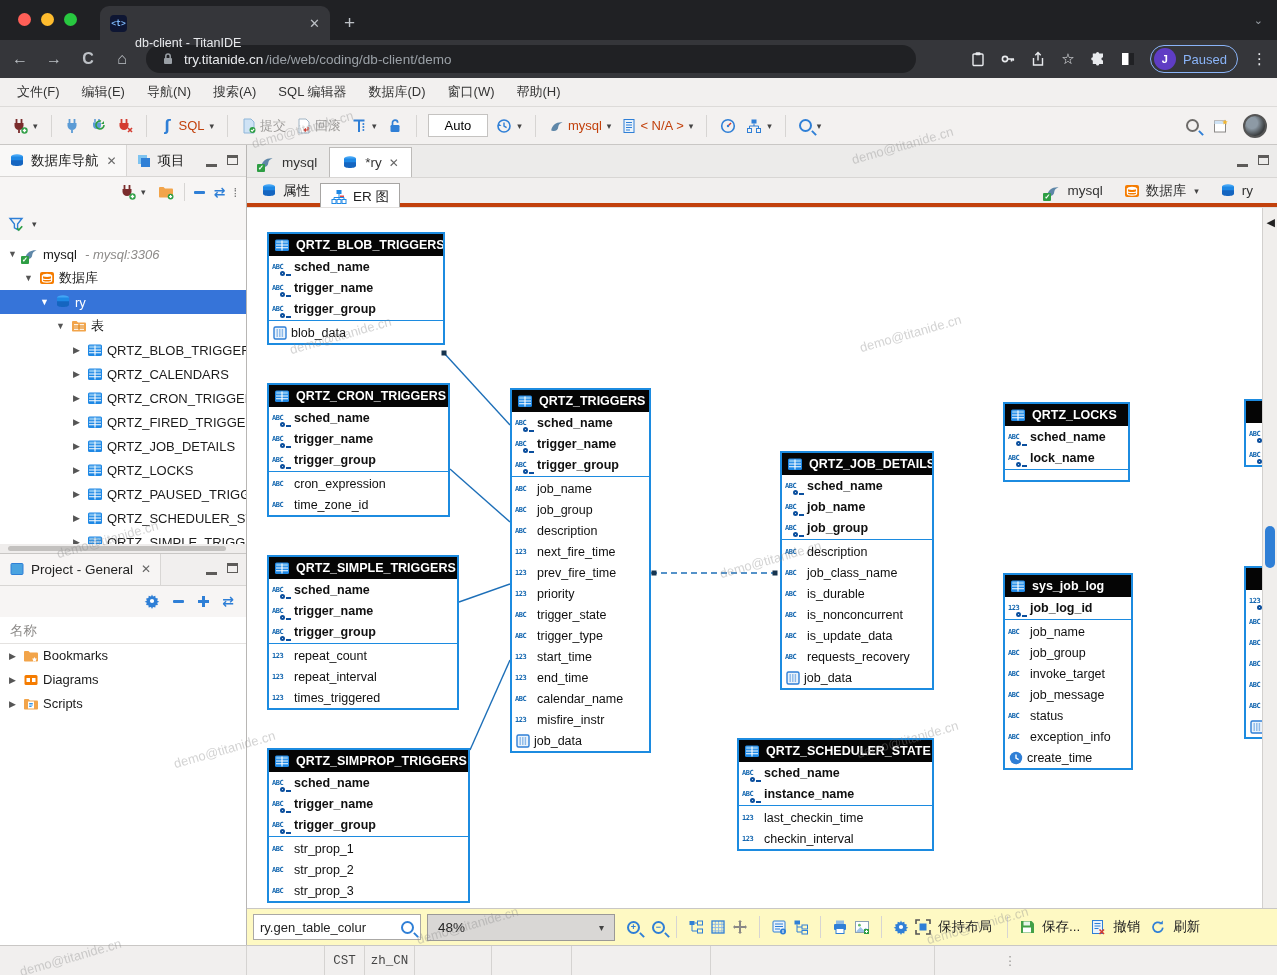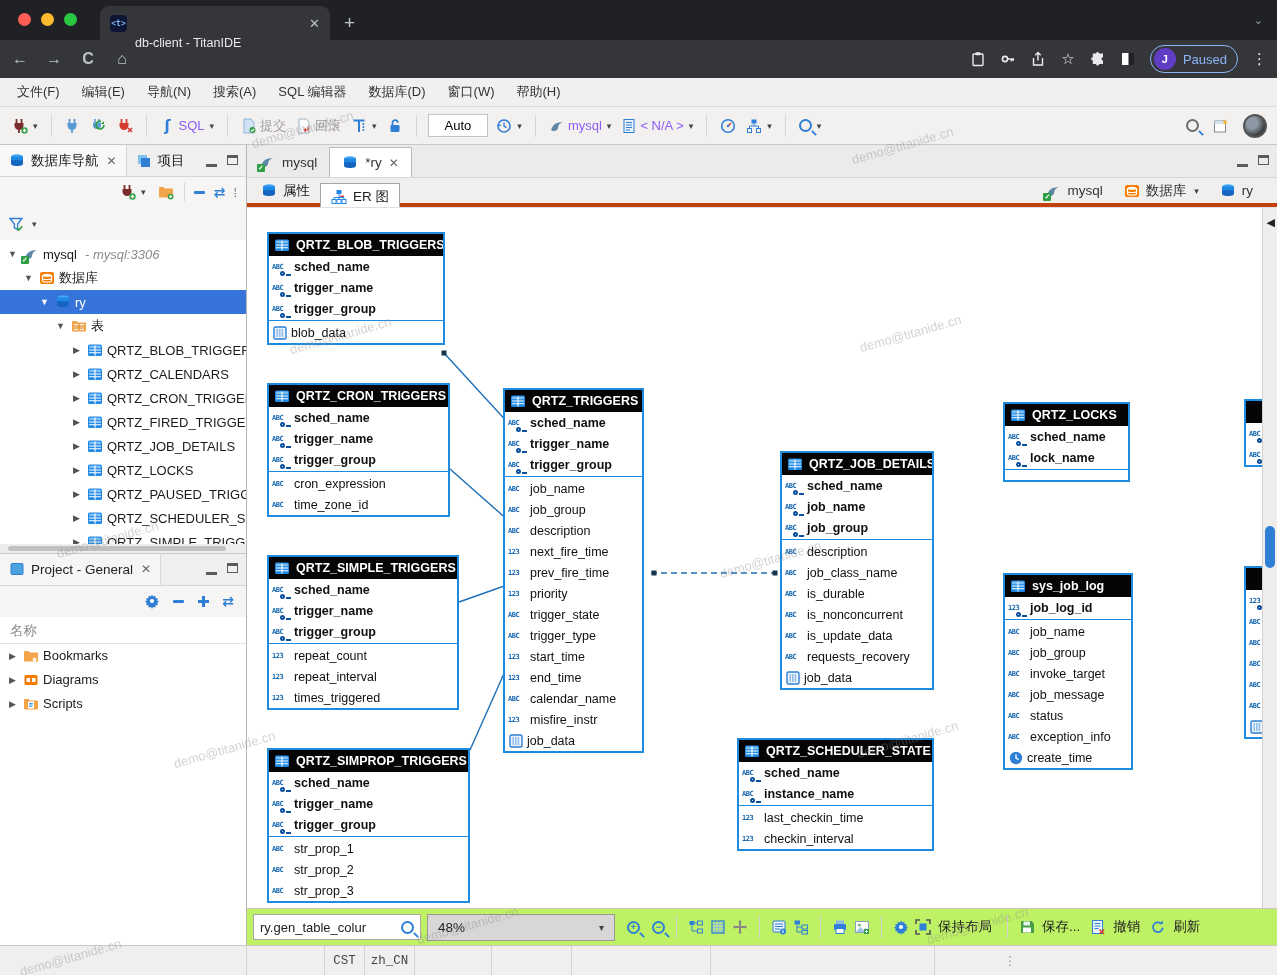--- a/index.html
+++ b/index.html
@@ -35,21 +35,21 @@
   .ppill { display:flex; align-items:center; gap:7px; border:1px solid #8ab4f8; border-radius:15px; padding:2px 10px 2px 3px; cursor:pointer; }
   .pava { width:22px; height:22px; border-radius:50%; background:#5f3dc4; color:#fff; font:bold 11px/22px "Liberation Sans",sans-serif; text-align:center; }
   .ppill .ptxt { color:#8ab4f8; font-size:13px; }
   .kebab { color:#e8eaed; font-size:15px; letter-spacing:0; }
 
   
   .menubar { height:29px; background:#f2f0ef; border-bottom:1px solid #dddbd9; display:flex; align-items:center; padding:0 8px; gap:4px; }
   .menu-item { padding:3px 9px; font-size:13px; color:#333; cursor:pointer; border-radius:3px; }
   .apptb { height:38px; background:#f3f1f0; border-bottom:1px solid #c9c7c5; display:flex; align-items:center; padding:0 10px; gap:6px; }
   .tbtn { display:flex; align-items:center; gap:3px; padding:3px 2px; border-radius:3px; cursor:pointer; }
-  .tlabel { font-size:13px; color:#8b5cf6; }
+  .tlabel { font-size:13px; color:#c2410c; }
   .tlabel.dim { color:#9d9b99; }
   .autobtn { background:#fff; border:1px solid #c5c3c1; padding:3px 16px; font-size:13px; cursor:pointer; }
   .apptb .right { margin-left:auto; display:flex; align-items:center; gap:14px; }
   .glavatar { width:24px; height:24px; border-radius:50%; background:radial-gradient(circle at 35% 35%, #8d9aa5 0 30%, #3c3f41 70%); border:2px solid #555; }
 
   
   .work { display:flex; height:800px; }
   .leftcol { width:247px; border-right:1px solid #b8b6b4; display:flex; flex-direction:column; background:#f7f5f4; }
   .ptabs { height:32px; display:flex; align-items:center; background:#f1efee; border-bottom:1px solid #d8d6d4; }
   .ptab { display:flex; align-items:center; gap:6px; padding:0 9px; height:100%; font-size:13.5px; cursor:pointer; }
@@ -96,21 +96,21 @@
   .ehead { background:#050505; color:#fff; height:22px; display:flex; align-items:center; gap:6px; padding:0 5px; font-size:12.5px; font-weight:bold; white-space:nowrap; overflow:hidden; }
   .erow { height:21px; display:flex; align-items:center; gap:3px; padding:0 3px; font-size:12.5px; color:#101010; white-space:nowrap; overflow:hidden; }
   .erow.key { font-weight:bold; }
   .esep { border-top:1.5px solid #1c8be0; margin:1px 0; }
   .efoot { height:9px; }
 
   .vscroll { position:absolute; right:0; top:0; bottom:0; width:15px; background:#f0eeec; border-left:1px solid #d2d0ce; z-index:5; }
   .vthumb { position:absolute; left:2px; top:318px; width:10px; height:42px; background:#2f7fd6; border-radius:5px; }
   .collapse-arrow { position:absolute; right:2px; top:8px; color:#222; font-size:11px; z-index:6; }
 
-  .dtb { height:37px; background:#bef264; border-top:1px solid #c9c7c5; display:flex; align-items:center; padding:0 6px; gap:6px; }
+  .dtb { height:37px; background:#fef9c3; border-top:1px solid #c9c7c5; display:flex; align-items:center; padding:0 6px; gap:6px; }
   .dsearch { width:168px; height:26px; border:1px solid #aaa8a6; background:#fff; display:flex; align-items:center; padding:0 6px; gap:4px; }
   .dsearch .val { flex:1; font-size:13px; color:#222; white-space:nowrap; overflow:hidden; }
   .zcombo { width:188px; height:27px; background:#d9d7d5; border:1px solid #9b9997; display:flex; align-items:center; padding:0 10px; font-size:13.5px; color:#222; cursor:pointer; }
   .zcombo .dd { margin-left:auto; font-size:10px; }
   .mag { width:13px; height:13px; border:2px solid #2f7fd6; border-radius:50%; position:relative; flex:none; }
   .mag::after { content:""; position:absolute; width:6px; height:2px; background:#2f7fd6; transform:rotate(45deg); left:10px; top:11px; }
   .mag .pm { position:absolute; left:0; top:-1px; width:9px; text-align:center; font:bold 9px/11px "Liberation Sans",sans-serif; color:#2f7fd6; }
   .dlabel { font-size:13.5px; color:#222; margin:0 4px 0 1px; cursor:pointer; }
 
   
@@ -135,20 +135,30 @@
     <span class="bx">✕</span>
   </div>
   <div class="bplus">+</div>
   <div class="bchev">⌄</div>
 </div>
 <div class="burl">
   <span class="nbtn">←</span>
   <span class="nbtn">→</span>
   <span class="nbtn" style="font-weight:bold">C</span>
   <span class="nbtn">⌂</span>
+  <div class="upill">
+    <span class="i">
+        <svg viewBox="0 0 16 16">
+          <rect x="4" y="7" width="8" height="6" rx="1" fill="#9aa0a6"></rect>
+          <path d="M5.8 7V5.2a2.2 2.2 0 0 1 4.4 0V7" fill="none" stroke="#9aa0a6" stroke-width="1.5"></path>
+        </svg>
+      </span>
+    <span class="host">try.titanide.cn</span>
+      <span class="path" style="margin-left:-6px">/ide/web/coding/db-client/demo</span>
+  </div>
   <div class="burl-right">
     <span class="i">
         <svg viewBox="0 0 16 16">
           <rect x="3" y="3" width="10" height="11.5" rx="1" fill="none" stroke="#e8eaed" stroke-width="1.4"></rect>
           <rect x="5.5" y="1.2" width="5" height="3" rx="1" fill="#e8eaed"></rect>
         </svg>
       </span>
     <span class="i">
         <svg viewBox="0 0 16 16">
           <circle cx="5" cy="8" r="2.6" fill="none" stroke="#e8eaed" stroke-width="1.6"></circle>
@@ -864,21 +874,21 @@
           </div>
           <div class="erow">
             <span class="i t">ABC</span>
             <span>str_prop_2</span>
           </div>
           <div class="erow">
             <span class="i t">ABC</span>
             <span>str_prop_3</span>
           </div>
         </div>
-        <div class="entity" style="left: 256px; top: 180px; width: 141px;">
+        <div class="entity" style="left: 263px; top: 180px; width: 141px;">
           <div class="ehead">
             <span class="i">
               <svg viewBox="0 0 16 16">
                 <rect x="1" y="2.5" width="14" height="11.5" rx="1.5" fill="#1e88e5"></rect>
                 <rect x="2.2" y="3.6" width="11.6" height="2.6" fill="#7fc0f2"></rect>
                 <path d="M8 3.6v9.8M2 8h12M2 10.8h12" stroke="#fff" stroke-width="1.1"></path>
               </svg>
             </span>
             <span>QRTZ_TRIGGERS</span>
           </div>

